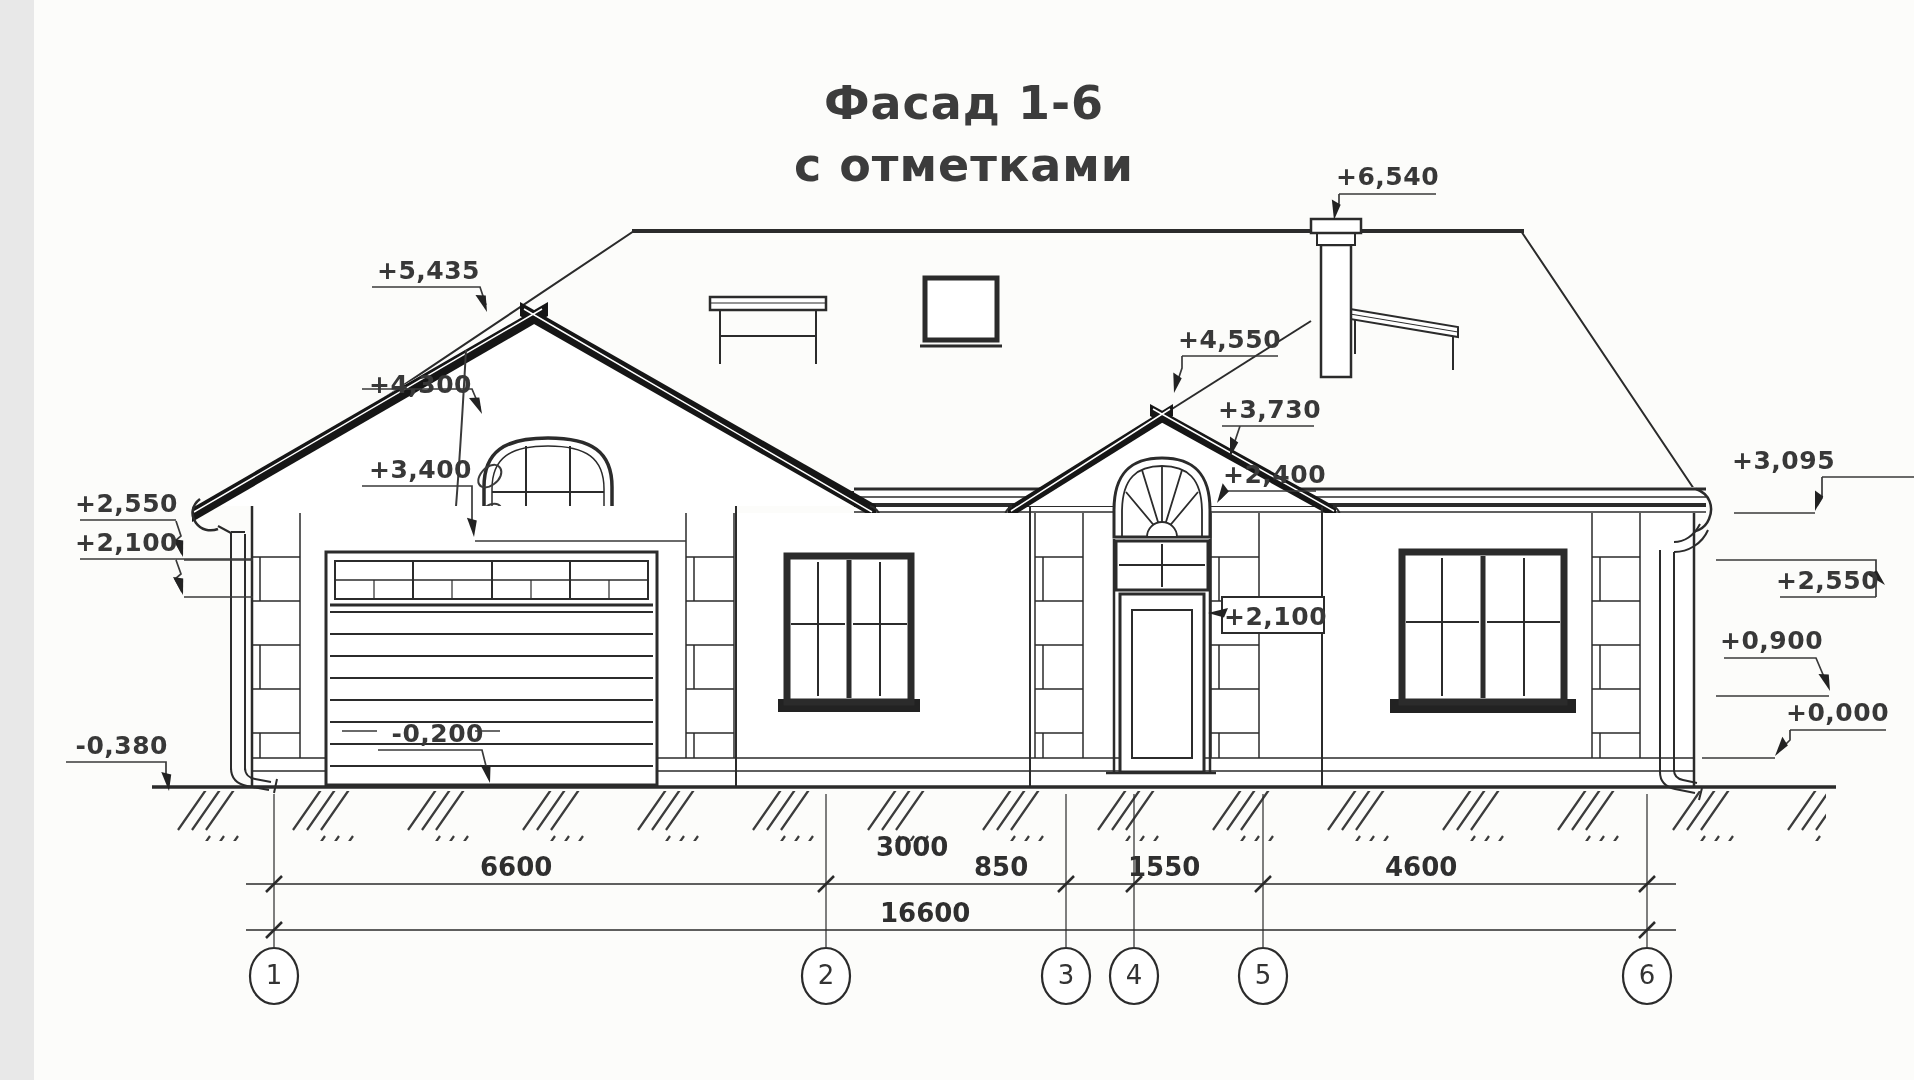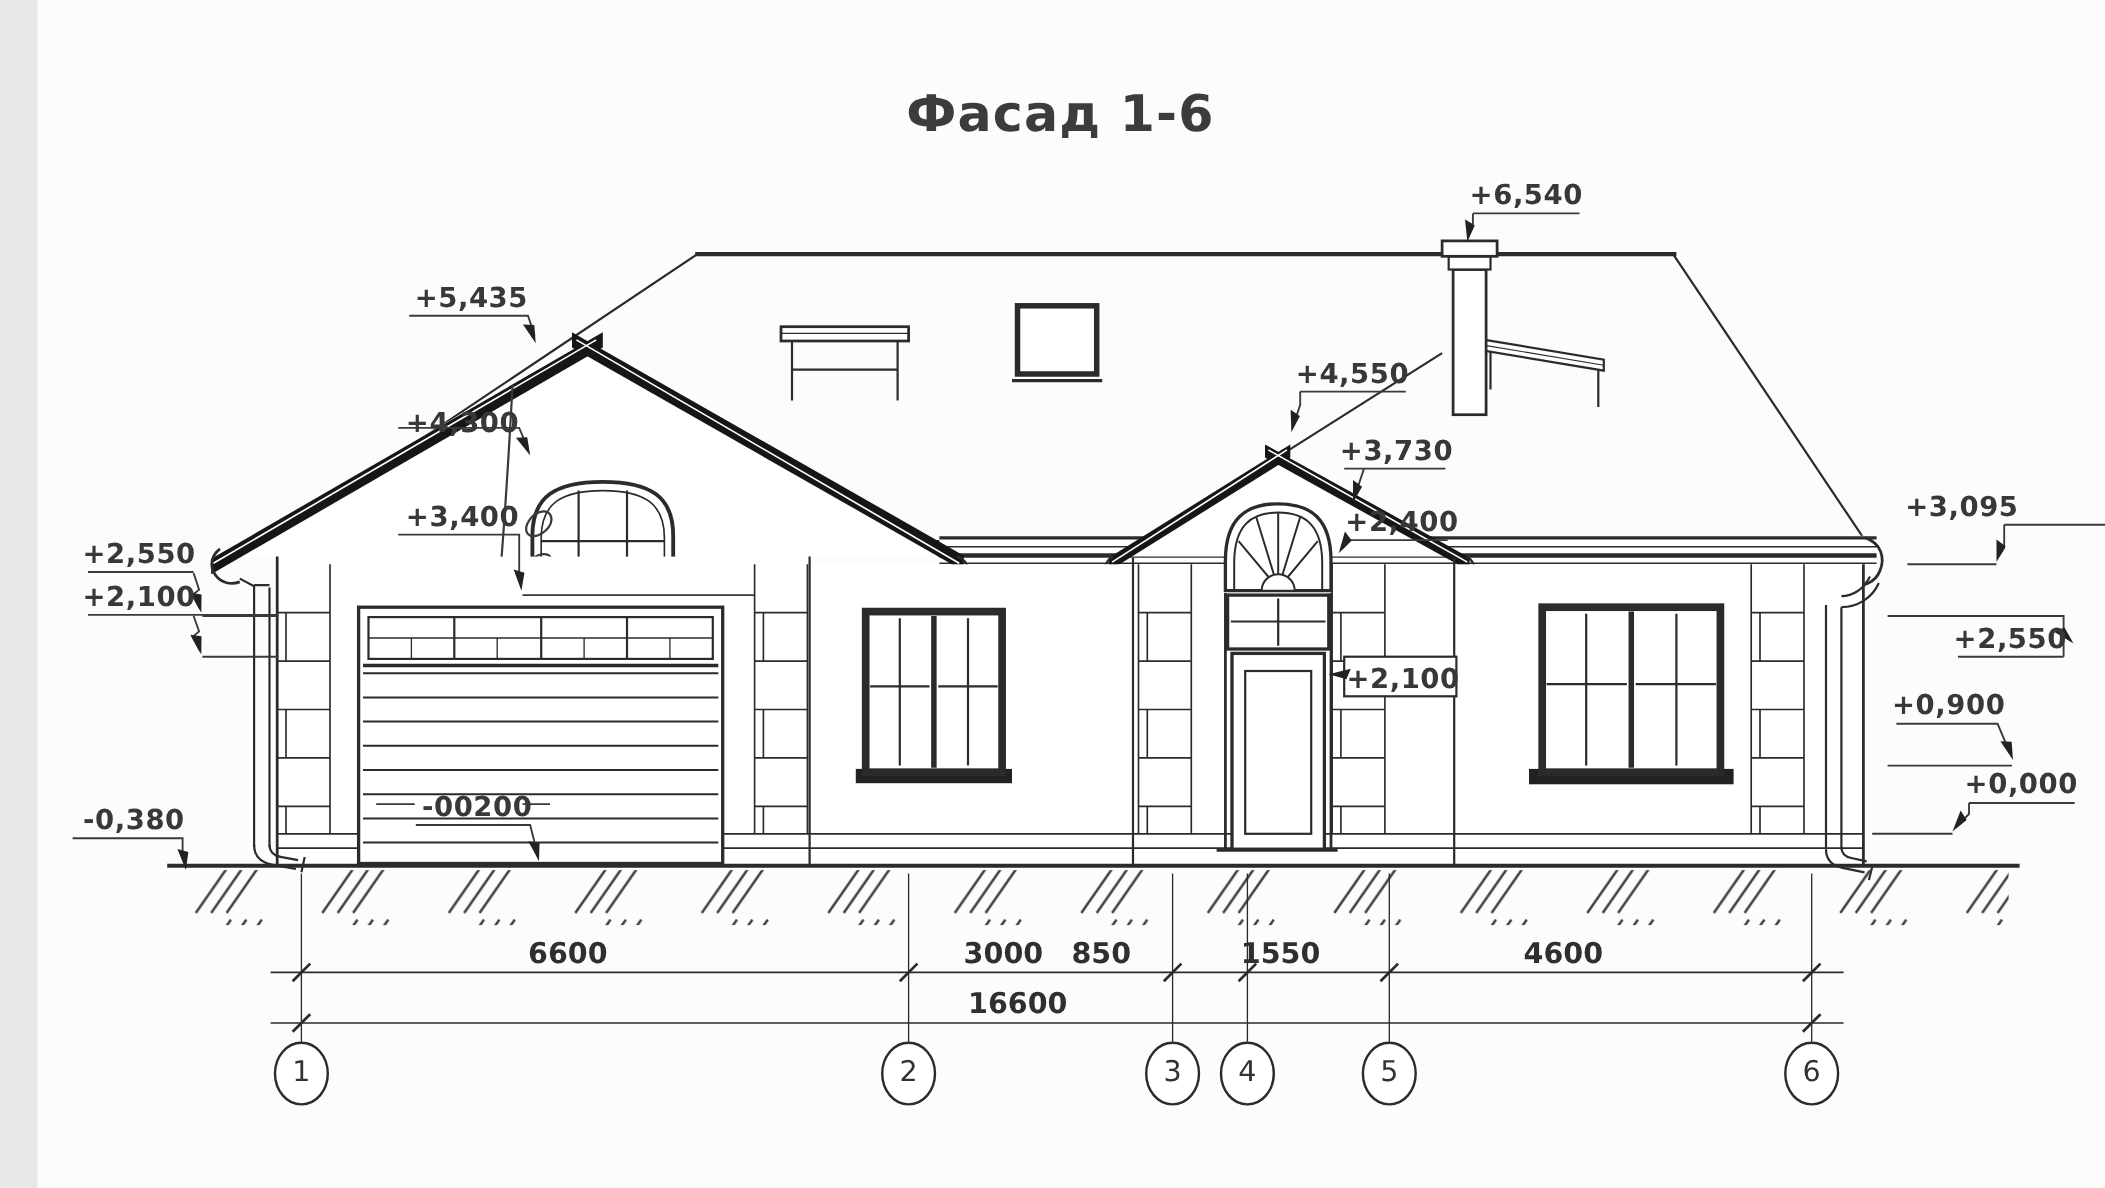--- a/index.html
+++ b/index.html
@@ -264,40 +264,41 @@
           <use href="#dart" transform="translate(1796,691) rotate(-20)"></use>
         </g>
     <g>
           <path class="ld" d="M1756,730 H1852 M1756,730 V740 L1745,751 M1668,758 H1741"></path>
           <use href="#dart" transform="translate(1741,756) rotate(35)"></use>
         </g>
   </g>
 </svg>
 
 <div class="title-line" style="top:76px">Фасад 1-6</div>
+<div class="title-line" style="top:138px">с отметками</div>
 
 <div class="mark" style="left:336px;top:256px;width:110px">+5,435</div>
 <div class="mark" style="left:326px;top:370px;width:112px">+4,300</div>
 <div class="mark" style="left:326px;top:455px;width:112px">+3,400</div>
 <div class="mark" style="left:38px;top:489px;width:106px">+2,550</div>
 <div class="mark" style="left:38px;top:528px;width:106px">+2,100</div>
 <div class="mark" style="left:24px;top:731px;width:110px">-0,380</div>
-<div class="mark" style="left:344px;top:719px;width:106px">-00200</div>
+<div class="mark" style="left:344px;top:719px;width:106px">-0,200</div>
 <div class="mark" style="left:1144px;top:325px;width:102px">+4,550</div>
 <div class="mark" style="left:1184px;top:395px;width:98px">+3,730</div>
 <div class="mark" style="left:1189px;top:460px;width:96px">+2,400</div>
 <div class="mark" style="left:1190px;top:602px;width:100px">+2,100</div>
 <div class="mark" style="left:1302px;top:162px;width:102px">+6,540</div>
 <div class="mark" style="left:1698px;top:446px;width:98px">+3,095</div>
 <div class="mark" style="left:1742px;top:566px;width:100px">+2,550</div>
 <div class="mark" style="left:1686px;top:626px;width:98px">+0,900</div>
 <div class="mark" style="left:1752px;top:698px;width:102px">+0,000</div>
 
 <div class="dim" style="left:446px;top:852px">6600</div>
-<div class="dim" style="left:842px;top:852px">3000</div>
+<div class="dim" style="left:842px;top:832px">3000</div>
 <div class="dim" style="left:940px;top:852px">850</div>
 <div class="dim" style="left:1094px;top:852px">1550</div>
 <div class="dim" style="left:1351px;top:852px">4600</div>
 <div class="dim" style="left:846px;top:898px">16600</div>
 
 <div class="axn" style="left:214px;top:960px">1</div>
 <div class="axn" style="left:766px;top:960px">2</div>
 <div class="axn" style="left:1006px;top:960px">3</div>
 <div class="axn" style="left:1074px;top:960px">4</div>
 <div class="axn" style="left:1203px;top:960px">5</div>

